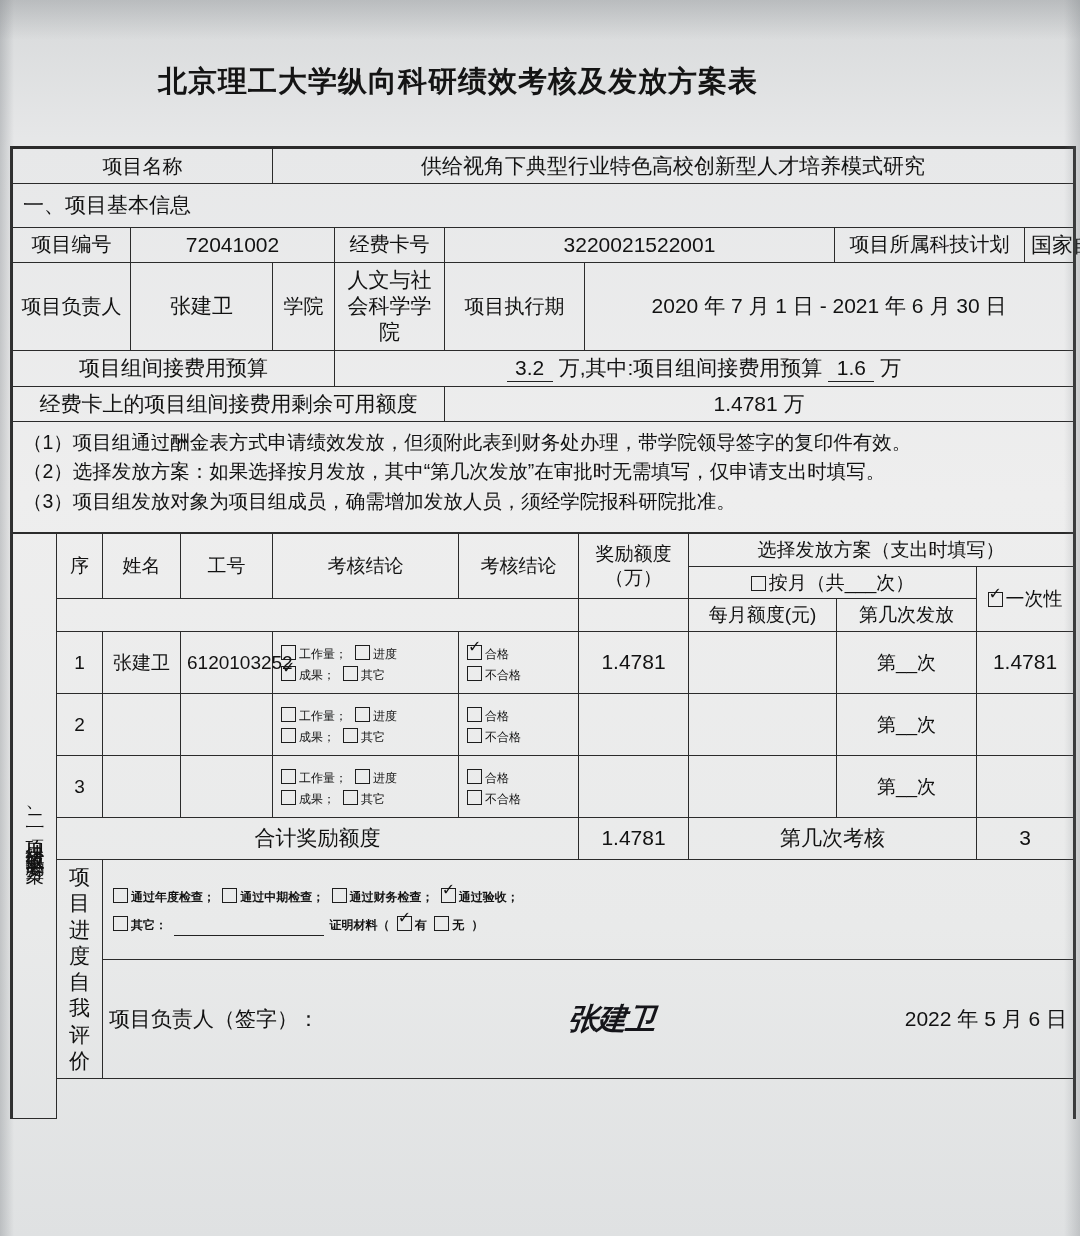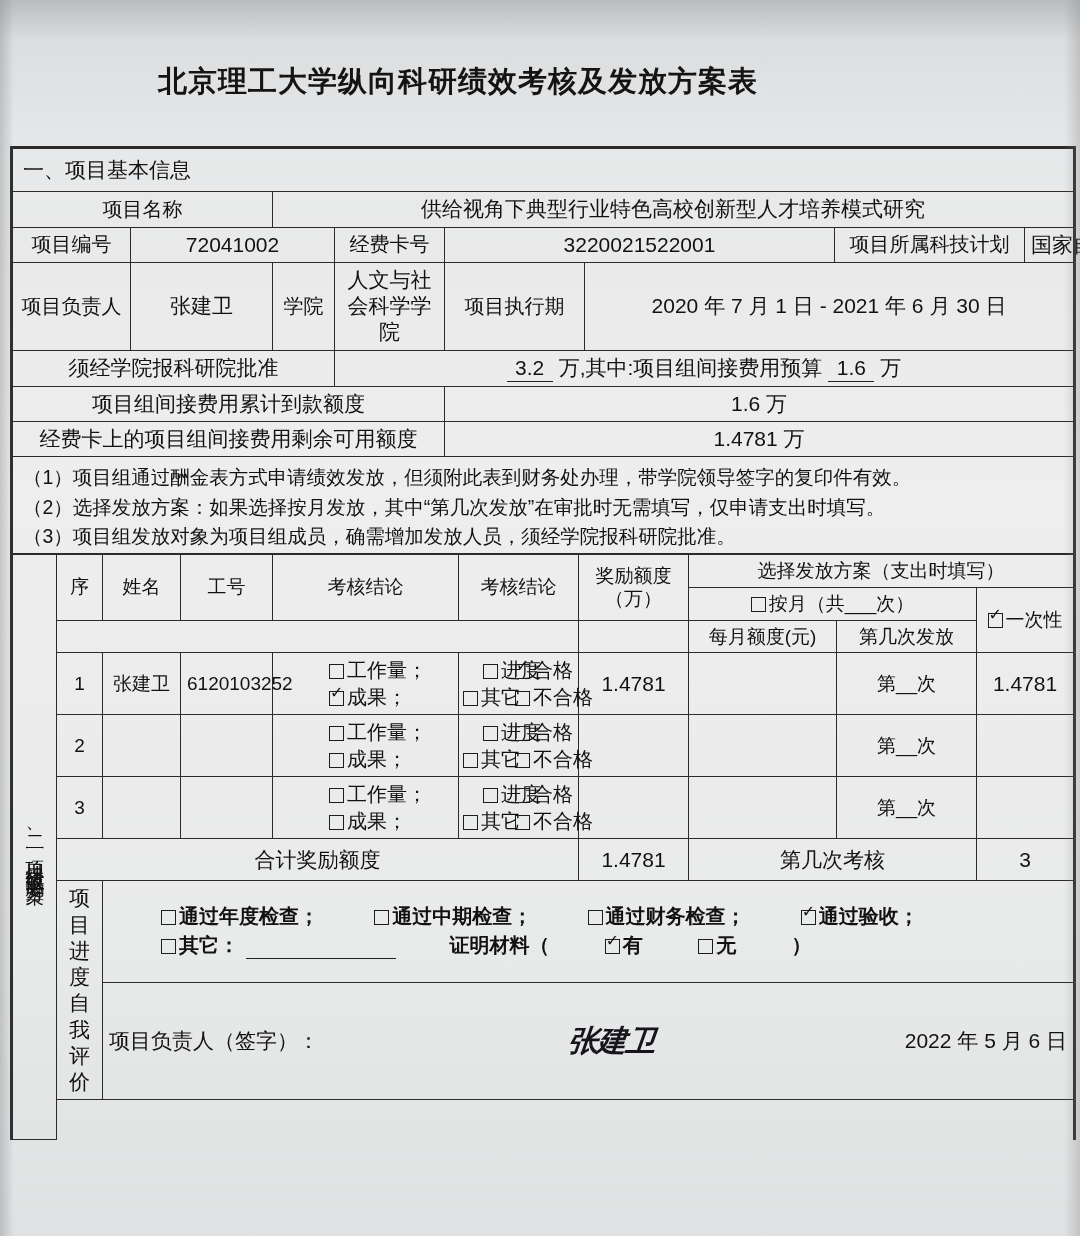--- a/index.html
+++ b/index.html
@@ -38,21 +38,21 @@
     color:#121212;
   }
   .sec-head{
     text-align:left;font-size:21px;font-weight:normal;
     padding:8px 10px;
   }
   .lbl{font-size:20px;}
   .big{font-size:21px;}
   .left{text-align:left;font-weight:bold;}
   .notes{
-    font-size:19.5px;line-height:1.5;text-align:left;padding:6px 8px 2px 10px;
+    font-size:19.5px;line-height:1.5;text-align:left;padding:6px 8px 16px 10px;
   }
   .vlabel{
     writing-mode:vertical-rl;
     text-orientation:upright;
     letter-spacing:3px;
     font-size:19px;
     line-height:1.1;
     white-space:nowrap;
     margin:0 auto;
   }
@@ -60,21 +60,21 @@
     display:inline-block;width:13px;height:13px;
     border:1.6px solid #1d1d1d;
     position:relative;top:2px;margin-right:3px;
     background:transparent;
   }
   .chk.on::after{
     content:"✓";
     position:absolute;left:0px;top:-7px;
     font-size:16px;line-height:16px;color:#111;
   }
-  .opt{display:inline-block;white-space:nowrap;font-size:20px;margin-right:2px;margin-left:48px;}
+  .opt{display:inline-block;white-space:nowrap;font-size:12px;margin-right:2px;}
   .cellflex{display:flex;flex-direction:column;gap:2px;align-items:flex-start;padding-left:2px;}
   .row2{display:flex;gap:6px;}
   .ul{display:inline-block;border-bottom:1.4px solid #222;min-width:46px;}
   .sig{
     font-family:"Liberation Serif","DejaVu Serif",serif;
     font-size:30px;font-weight:bold;font-style:italic;
     letter-spacing:-1px;
     transform:skewX(-6deg);
     color:#15151a;
   }
@@ -111,56 +111,52 @@
           <col style="width:142px">
           <col style="width:62px">
         <col style="width:110px">
           <col style="width:140px">
           <col style="width:250px">
         <col style="width:190px">
           <col style="width:auto">
       </colgroup>
       <tbody>
           <tr>
-        <td colspan="8" class="sec-head">一、项目基本信息</td>
-      </tr>
-      <tr>
         <td colspan="2" class="lbl">项目名称</td>
         <td colspan="6" class="big">供给视角下典型行业特色高校创新型人才培养模式研究</td>
+      </tr>
+      <tr>
+        <td colspan="8" class="sec-head">一、项目基本信息</td>
       </tr>
       <tr>
         <td class="lbl">项目编号</td>
         <td colspan="2" class="big">72041002</td>
         <td class="lbl">经费卡号</td>
         <td colspan="2" class="big">3220021522001</td>
         <td class="lbl nowrap">项目所属科技计划</td>
         <td class="big nowrap">国家自然科学基金</td>
       </tr>
       <tr style="height:72px">
         <td class="lbl">项目负责人</td>
         <td class="big">张建卫</td>
         <td class="lbl">学院</td>
         <td class="big">人文与社会科学学院</td>
         <td class="lbl">项目执行期</td>
         <td colspan="3" class="big">2020 年 7 月 1 日 - 2021 年 6 月 30 日</td>
       </tr>
       <tr>
-        <td colspan="3" class="big">须经学院报科研院批准</td>
+        <td colspan="3" class="big">项目组间接费用预算</td>
         <td colspan="5" class="big">
           <span class="stack">
             <span class="ul">3.2</span>
             <span>万,其中:项目组间接费用预算</span>
             <span class="ul">1.6</span>
             <span>万</span>
           </span>
         </td>
-      </tr>
-      <tr>
-        <td colspan="4" class="big">项目组间接费用累计到款额度</td>
-        <td colspan="4" class="big">1.6 万</td>
       </tr>
       <tr>
         <td colspan="4" class="big">经费卡上的项目组间接费用剩余可用额度</td>
         <td colspan="4" class="big">1.4781 万</td>
       </tr>
       <tr>
         <td colspan="8" class="notes">
           <div>（1）项目组通过酬金表方式申请绩效发放，但须附此表到财务处办理，带学院领导签字的复印件有效。</div>
           <div>（2）选择发放方案：如果选择按月发放，其中“第几次发放”在审批时无需填写，仅申请支出时填写。</div>
           <div>（3）项目组发放对象为项目组成员，确需增加发放人员，须经学院报科研院批准。</div>

